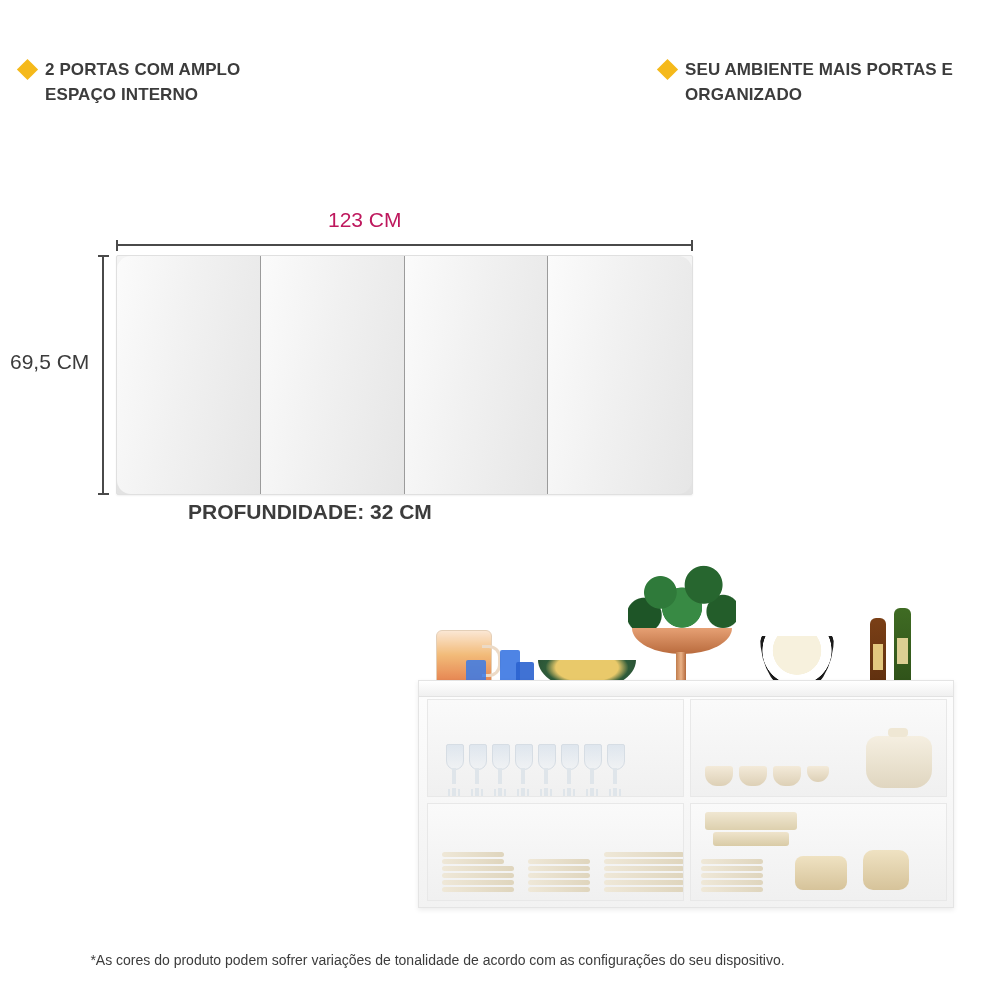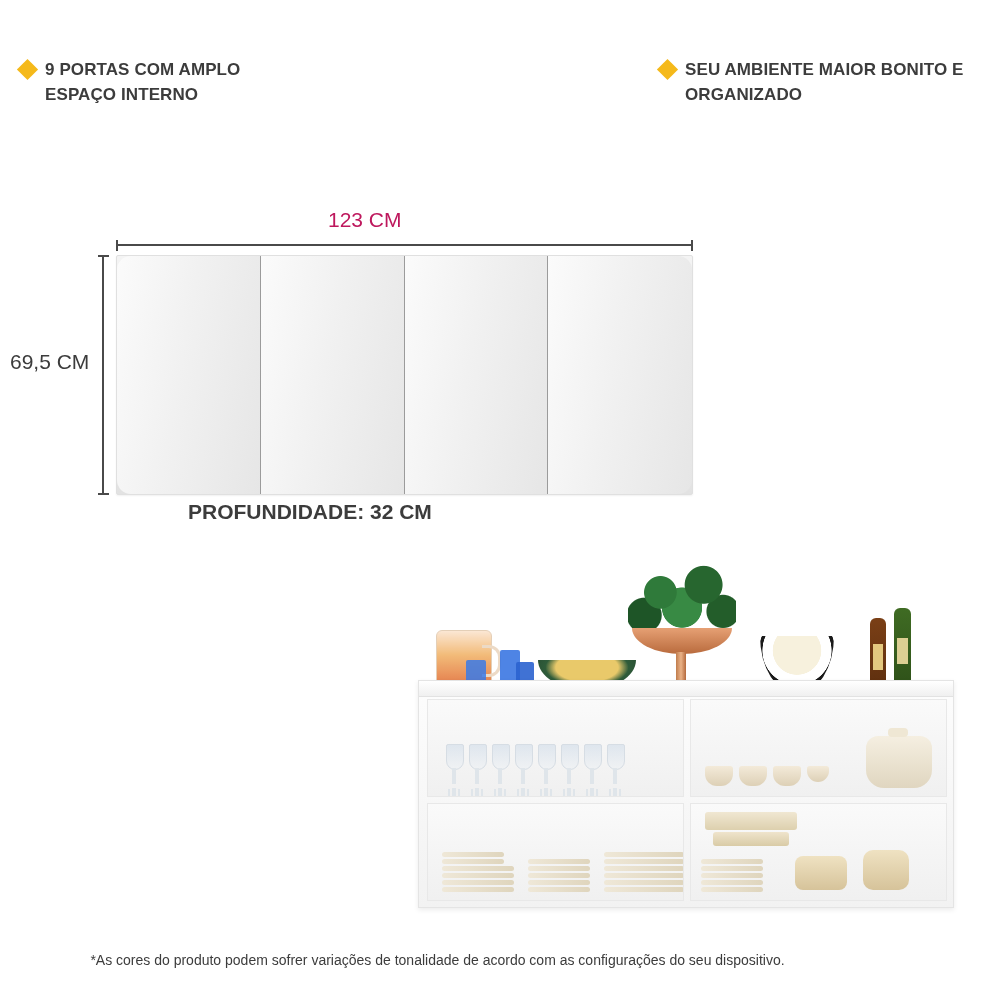--- a/index.html
+++ b/index.html
@@ -265,25 +265,25 @@
   }
 </style>
 </head>
 <body>
 
 <div class="page">
 
   <div class="features">
     <div class="feature">
       <span class="diamond"></span>
-      <span class="feature-text">9 PORTAS COM AMPLO ESPAÇO INTERNO</span>
+      <span class="feature-text">2 PORTAS COM AMPLO ESPAÇO INTERNO</span>
     </div>
     <div class="feature">
       <span class="diamond"></span>
-      <span class="feature-text">SEU AMBIENTE MAIOR BONITO E ORGANIZADO</span>
+      <span class="feature-text">SEU AMBIENTE MAIS PORTAS E ORGANIZADO</span>
     </div>
   </div>
 
   <div class="diagram">
     <div class="dim-width-label">123 CM</div>
     <div class="width-rule"></div>
 
     <div class="dim-height-label">69,5 CM</div>
     <div class="height-rule"></div>
 

